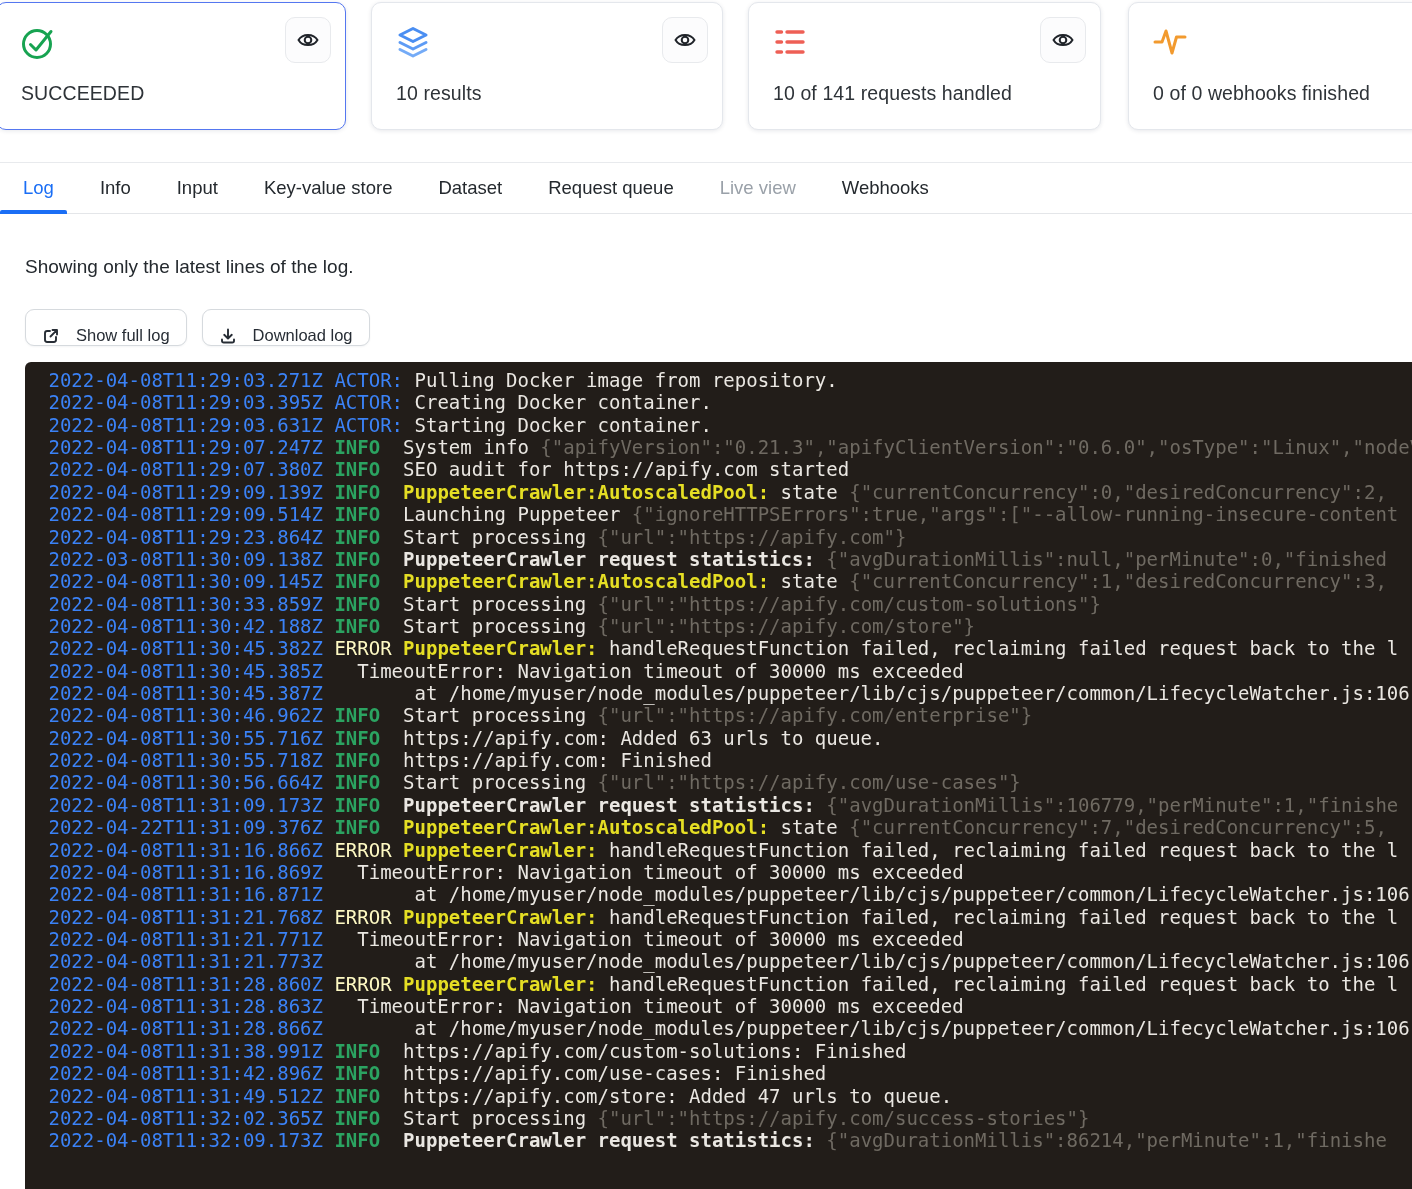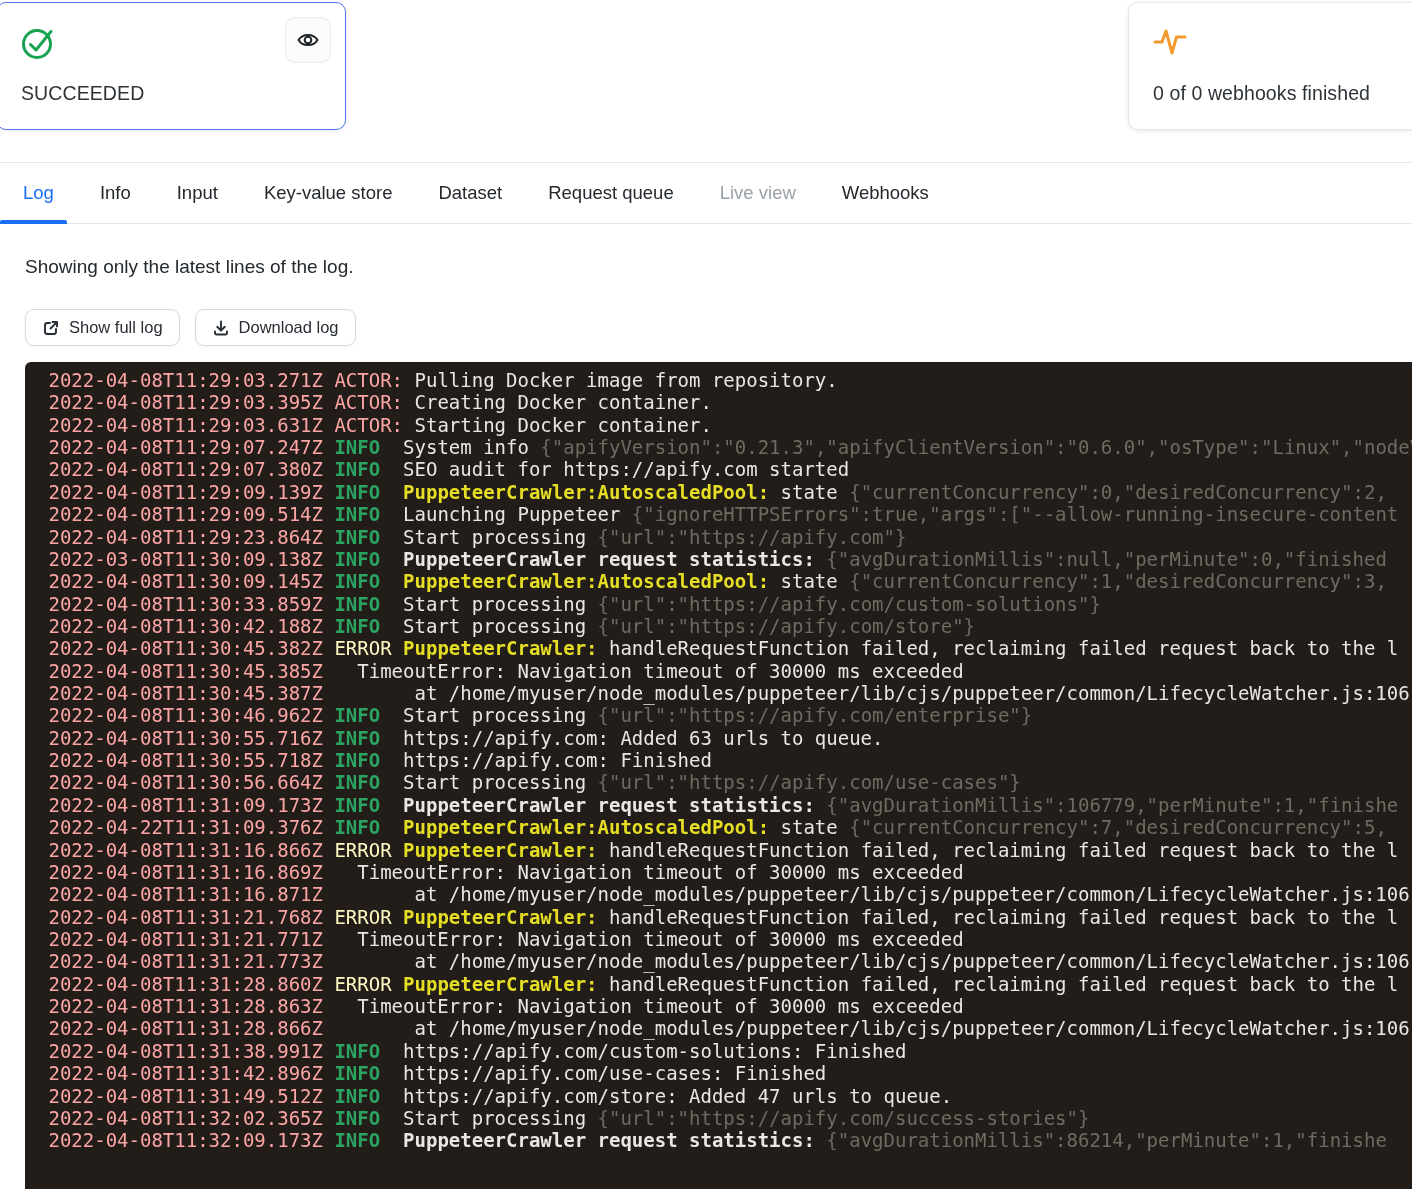--- a/index.html
+++ b/index.html
@@ -17,46 +17,46 @@
     border:1px solid #e8eaed; border-radius:10px; background:#fcfcfd;
     display:flex; align-items:center; justify-content:center; cursor:pointer; }
   .card-label { position:absolute; left:24px; bottom:24px; font-size:19.5px;
     color:#2e3338; letter-spacing:.1px; white-space:nowrap; }
   .card1 { left:-4px;  width:350px; }
   .card2 { left:371px; width:352px; }
   .card3 { left:748px; width:353px; }
   .card4 { left:1128px; width:352px; }
 
   
-  .tabbar { position:absolute; top:162px; left:0; width:1412px; height:62px;
+  .tabbar { position:absolute; top:162px; left:0; width:1412px; height:52px;
     border-top:1px solid #e8eaed; border-bottom:1px solid #e4e6e9;
     display:flex; align-items:stretch; padding-left:14px; }
   .tab { display:flex; align-items:center; padding:0 9px; margin-right:28px;
     font-size:18.5px; color:#24292e; cursor:pointer; position:relative; white-space:nowrap; }
   .tab.active { color:#1a6ef5; }
   .tab.active::after { content:""; position:absolute; left:-14px; right:-4px; bottom:-1px;
     height:4px; background:#1a6ef5; border-radius:2px 2px 0 0; }
   .tab.disabled { color:#9aa1a9; cursor:default; }
 
   
   .note { position:absolute; top:256px; left:25px; font-size:19px; color:#24292e; }
   .btn-row { position:absolute; top:309px; left:25px; display:flex; gap:15px; }
-  .btn { display:flex; align-items:center; gap:9px; height:37px; padding:0 16px;
+  .btn { display:flex; align-items:flex-end; gap:16px; height:37px; padding:0 16px;
     background:#fff; border:1px solid #d6dade; border-radius:9px;
     font-size:16.5px; font-weight:500; color:#272d35; cursor:pointer;
     box-shadow:0 1px 2px rgba(20,30,55,.05); white-space:nowrap; }
   .btn svg { flex:0 0 auto; }
 
   
   .log { position:absolute; top:362px; left:25px; width:1387px; height:840px;
     background:#221d19; border-radius:6px 0 0 0; overflow:hidden;
     padding:7px 0 0 12px;
     font-family:"DejaVu Sans Mono", monospace; font-size:19px; line-height:22.36px; }
   .log-line { white-space:pre; }
-  .seg-ts    { color:#fca5a5;text-align:center; }
+  .seg-ts    { color:#3b82f6;text-align:center; }
   .seg-info  { color:#2ba361; font-weight:bold; }
   .seg-error { color:#fef9c3; font-weight:normal; }
   .seg-msg   { color:#eae7e2; }
   .seg-dim   { color:#6f6a62; }
   .seg-yel   { color:#e5de24; font-weight:bold; }
   .seg-b     { color:#eae7e2; font-weight:bold; }
 </style>
 </head>
 <body>
 
@@ -69,21 +69,54 @@
     </svg>
     <div class="eye-btn">
       <svg width="24" height="24" viewBox="0 0 24 24">
         <path d="M2.5 12 C6.5 5.2 17.5 5.2 21.5 12 C17.5 18.8 6.5 18.8 2.5 12 Z" fill="none" stroke="#20242a" stroke-width="2" stroke-linejoin="round"></path>
         <circle cx="12" cy="12" r="3.3" fill="none" stroke="#20242a" stroke-width="2"></circle>
       </svg>
     </div>
     <div class="card-label">SUCCEEDED</div>
   </div>
 
+  <div class="card card2">
+    <svg class="card-icon" viewBox="0 0 38 38">
+      <path d="M6 12 L19 5.5 L32 12 L19 18.5 Z" fill="none" stroke="#4a8ef2" stroke-width="3" stroke-linejoin="round"></path>
+      <path d="M6 19.5 L19 26 L32 19.5" fill="none" stroke="#5d9bf5" stroke-width="3" stroke-linecap="round" stroke-linejoin="round"></path>
+      <path d="M6 26.5 L19 33 L32 26.5" fill="none" stroke="#74abf7" stroke-width="3" stroke-linecap="round" stroke-linejoin="round"></path>
+    </svg>
+    <div class="eye-btn">
+      <svg width="24" height="24" viewBox="0 0 24 24">
+        <path d="M2.5 12 C6.5 5.2 17.5 5.2 21.5 12 C17.5 18.8 6.5 18.8 2.5 12 Z" fill="none" stroke="#20242a" stroke-width="2" stroke-linejoin="round"></path>
+        <circle cx="12" cy="12" r="3.3" fill="none" stroke="#20242a" stroke-width="2"></circle>
+      </svg>
+    </div>
+    <div class="card-label">10 results</div>
+  </div>
 
+  <div class="card card3">
+    <svg class="card-icon" viewBox="0 0 38 38">
+      <g stroke="#ee5f55" stroke-width="3.4" stroke-linecap="round">
+        <line x1="6" y1="9" x2="10.5" y2="9"></line>
+          <line x1="16" y1="9" x2="32" y2="9"></line>
+        <line x1="6" y1="19" x2="10.5" y2="19"></line>
+          <line x1="16" y1="19" x2="32" y2="19"></line>
+        <line x1="6" y1="29" x2="10.5" y2="29"></line>
+          <line x1="16" y1="29" x2="32" y2="29"></line>
+      </g>
+    </svg>
+    <div class="eye-btn">
+      <svg width="24" height="24" viewBox="0 0 24 24">
+        <path d="M2.5 12 C6.5 5.2 17.5 5.2 21.5 12 C17.5 18.8 6.5 18.8 2.5 12 Z" fill="none" stroke="#20242a" stroke-width="2" stroke-linejoin="round"></path>
+        <circle cx="12" cy="12" r="3.3" fill="none" stroke="#20242a" stroke-width="2"></circle>
+      </svg>
+    </div>
+    <div class="card-label">10 of 141 requests handled</div>
+  </div>
 
   <div class="card card4">
     <svg class="card-icon" viewBox="0 0 38 38">
       <path d="M4 19 L11 19 L15 8 L21 30 L25.5 14 L34 14" fill="none" stroke="#f29a2e" stroke-width="3" stroke-linecap="round" stroke-linejoin="round"></path>
     </svg>
     <div class="card-label">0 of 0 webhooks finished</div>
   </div>
 </div>
 
 <div class="tabbar">

